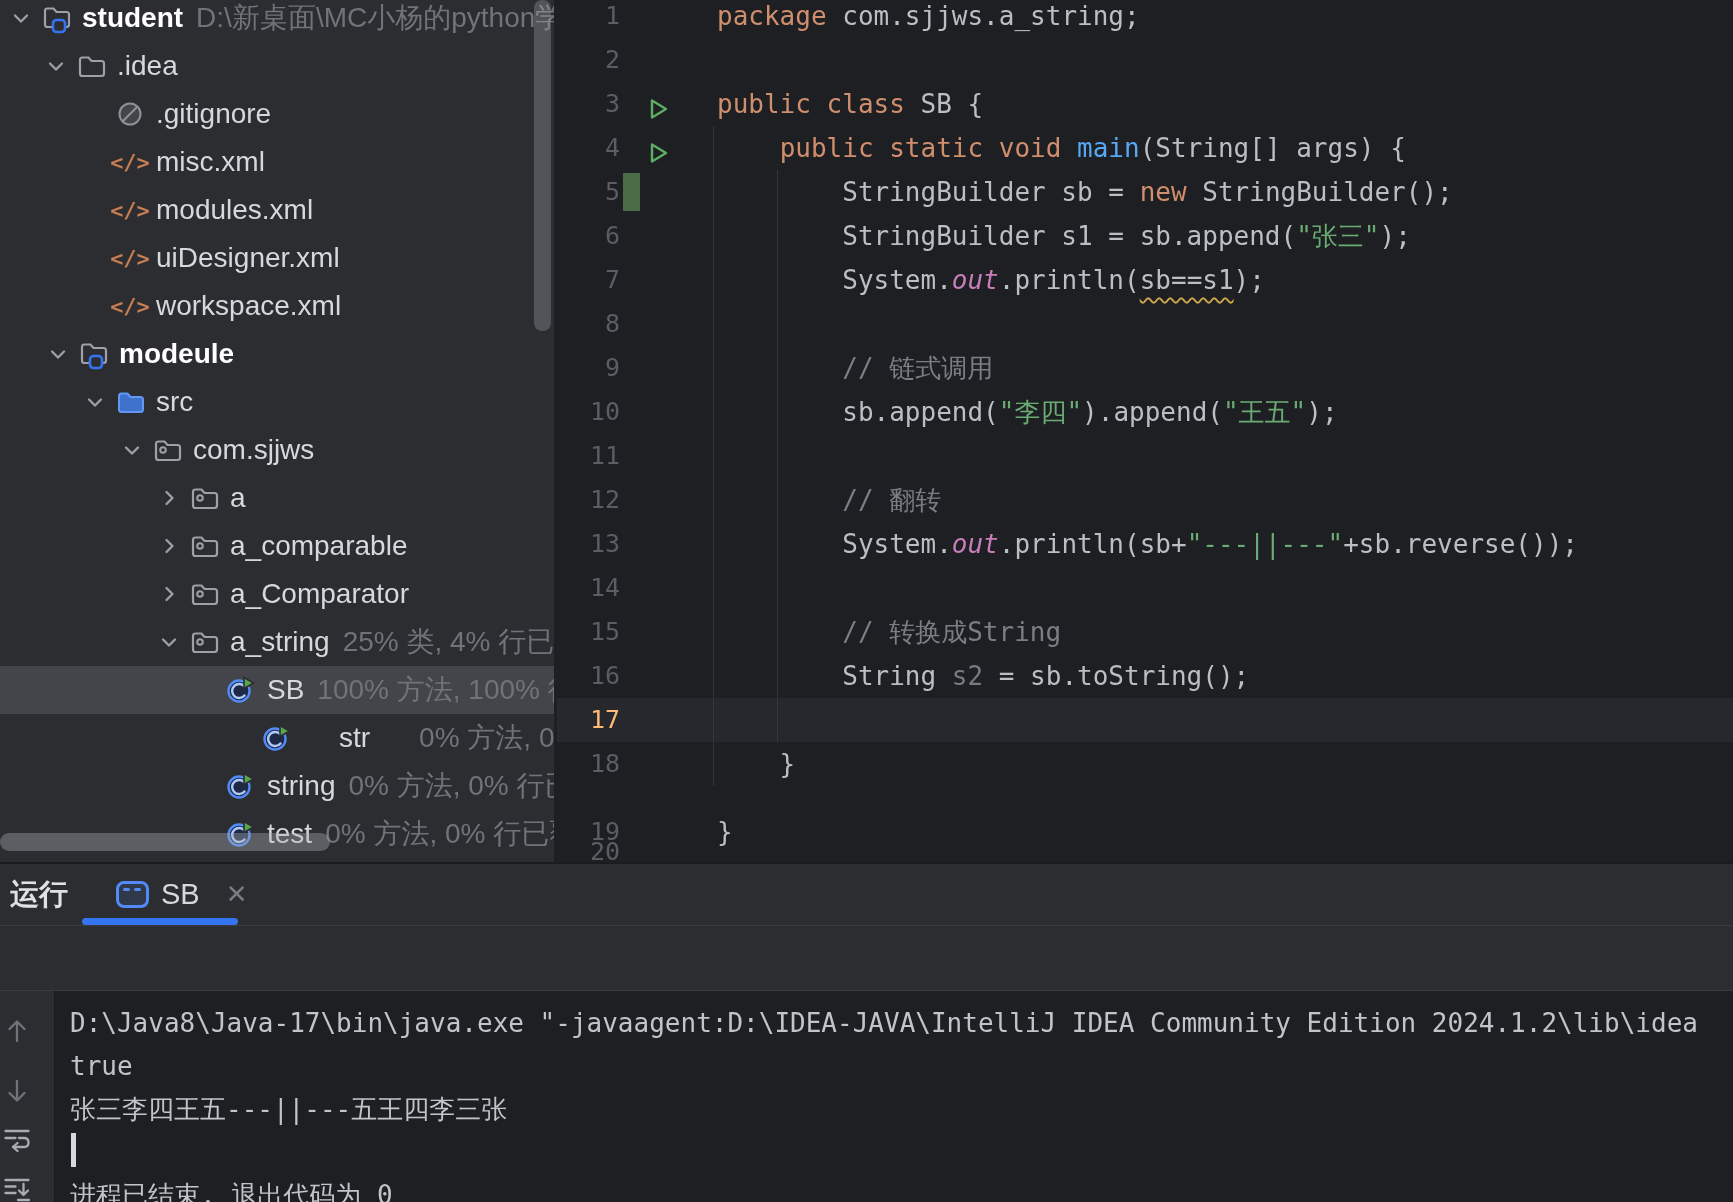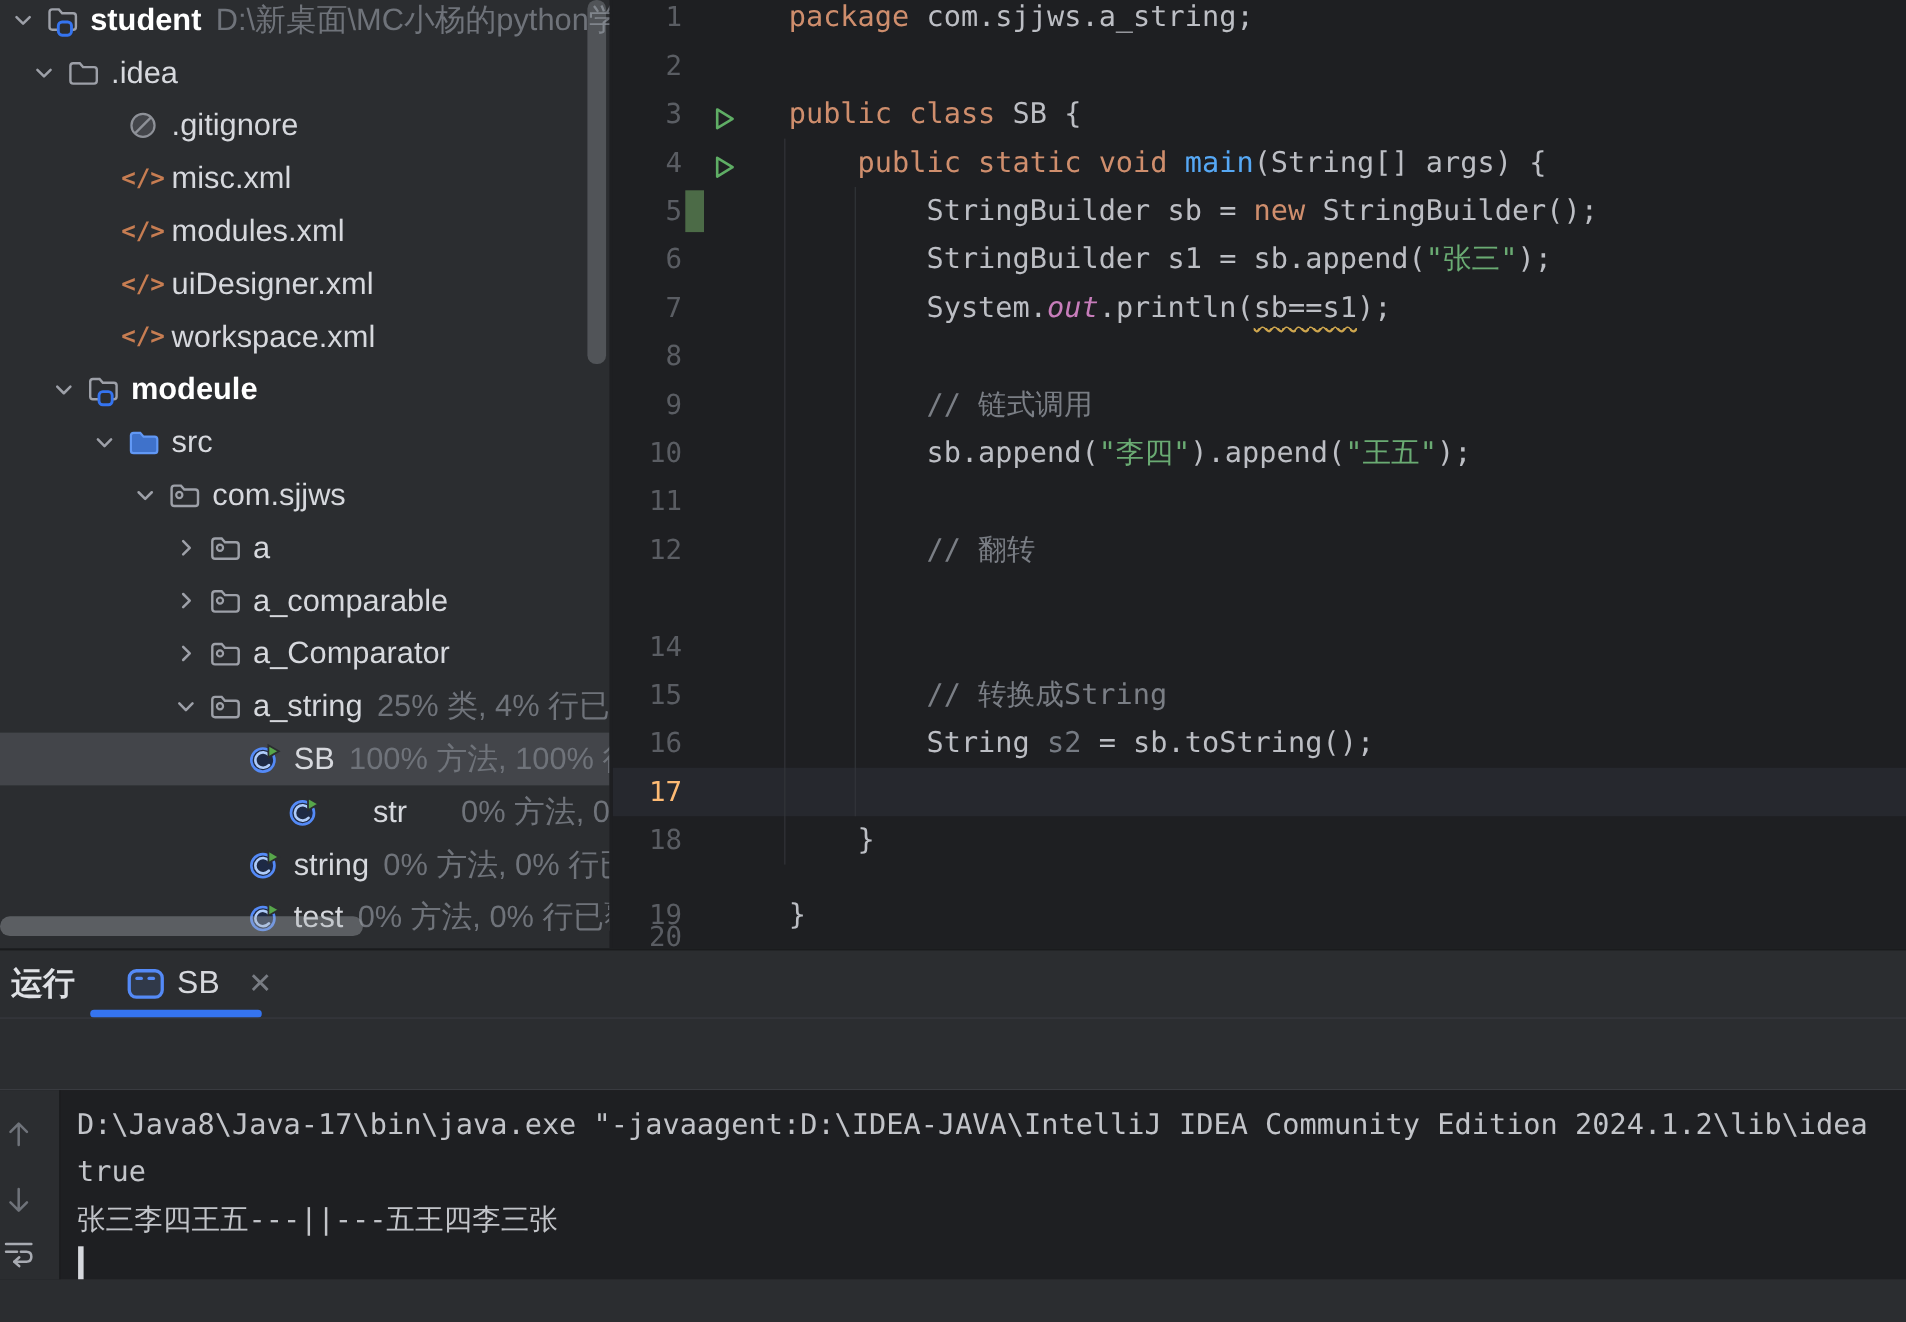--- a/index.html
+++ b/index.html
@@ -53,21 +53,21 @@
   #tab-label{font-size:29px;color:#D6D8DD;margin-left:12px;}
   #tab-close{font-size:26px;color:#787C83;margin-left:26px;}
   #tab-underline{position:absolute;left:82px;top:56px;width:156px;height:7px;border-radius:4px;background:#3574F0;}
   #header-border{position:absolute;left:0;top:63px;width:1733px;height:1px;background:#393B40;}
   #run-toolbar{position:absolute;left:0;top:64px;width:1733px;height:64px;}
   #toolbar-border{position:absolute;left:0;top:128px;width:1733px;height:1px;background:#393B40;}
   .tb-icon{position:absolute;}
   #stop-icon{left:53px;top:86px;width:27px;height:27px;border-radius:6px;background:#5A5D63;}
   #tb-divider{position:absolute;left:101px;top:82px;width:2px;height:32px;background:#43454A;}
   
-  #console{position:absolute;left:0;top:129px;width:1733px;height:172px;background:#1E1F22;overflow:hidden;}
+  #console{position:absolute;left:0;top:129px;width:1733px;height:211px;background:#1E1F22;overflow:hidden;}
   #console-gutter{position:absolute;left:0;top:0;width:54px;height:211px;background:#2B2D30;}
   #console-gutter-border{position:absolute;left:54px;top:0;width:1px;height:211px;background:#1A1B1D;}
   .cg-icon{position:absolute;left:3px;width:28px;height:28px;}
   #console-lines{position:absolute;left:0;top:0;width:1733px;height:211px;
                  font-family:"DejaVu Sans Mono",monospace;font-size:26px;color:#C2C4C9;}
   .con-line{position:absolute;left:70px;height:43px;line-height:43px;white-space:pre;}
   #console-caret{position:absolute;left:71px;top:142px;width:5px;height:34px;background:#D6D8DD;}
 </style>
 </head>
 <body>
@@ -84,21 +84,21 @@
           </span>
           <span class="ticon">
             <svg width="32" height="32" viewBox="0 0 32 32">
               <path d="M5 9 q0-2.5 2.5-2.5 h6 l3 3.5 h10 q2.5 0 2.5 2.5 v10 q0 2.5-2.5 2.5 h-19 q-2.5 0-2.5-2.5 z" fill="none" stroke="#9DA0A8" stroke-width="2.2"></path>
               <rect x="13" y="18" width="12" height="12" rx="3.5" fill="#2B2D30" stroke="#3574F0" stroke-width="2.6"></rect>
             </svg>
           </span>
           <span class="tlabel bold">student</span>
           <span class="tsuffix">D:\新桌面\MC小杨的python学习文</span>
         </div>
-        <div class="tree-row" style="top: 42px; padding-left: 27px;">
+        <div class="tree-row" style="top: 42px; padding-left: 43px;">
           <span class="chev">
             <svg width="24" height="24" viewBox="0 0 24 24">
               <polyline points="6,9.5 12,15.5 18,9.5" fill="none" stroke="#9DA0A8" stroke-width="2.3" stroke-linecap="round" stroke-linejoin="round"></polyline>
             </svg>
           </span>
           <span class="ticon">
             <svg width="30" height="30" viewBox="0 0 30 30">
               <path d="M4 9 q0-2.5 2.5-2.5 h6 l3 3.5 h10 q2.5 0 2.5 2.5 v10 q0 2.5-2.5 2.5 h-19 q-2.5 0-2.5-2.5 z" fill="none" stroke="#9DA0A8" stroke-width="2.2"></path>
             </svg>
           </span>
@@ -344,20 +344,24 @@
         <span class="ed-num">10</span>
         <span class="ed-code"><span class="tk-pln">        sb.append(</span><span class="tk-str">"李四"</span><span class="tk-pln">).append(</span><span class="tk-str">"王五"</span><span class="tk-pln">);</span></span>
       </div>
       <div class="ed-row" style="top: 434px;">
         <span class="ed-num">11</span>
         <span class="ed-code"></span>
       </div>
       <div class="ed-row" style="top: 478px;">
         <span class="ed-num">12</span>
         <span class="ed-code"><span class="tk-pln">        </span><span class="tk-cmt">// 翻转</span></span>
+      </div>
+      <div class="ed-row" style="top: 522px;">
+        <span class="ed-num">13</span>
+        <span class="ed-code"><span class="tk-pln">        System.</span><span class="tk-fld">out</span><span class="tk-pln">.println(sb+</span><span class="tk-str">"---||---"</span><span class="tk-pln">+sb.reverse());</span></span>
       </div>
       <div class="ed-row" style="top: 566px;">
         <span class="ed-num">14</span>
         <span class="ed-code"></span>
       </div>
       <div class="ed-row" style="top: 610px;">
         <span class="ed-num">15</span>
         <span class="ed-code"><span class="tk-pln">        </span><span class="tk-cmt">// 转换成String</span></span>
       </div>
       <div class="ed-row" style="top: 654px;">

